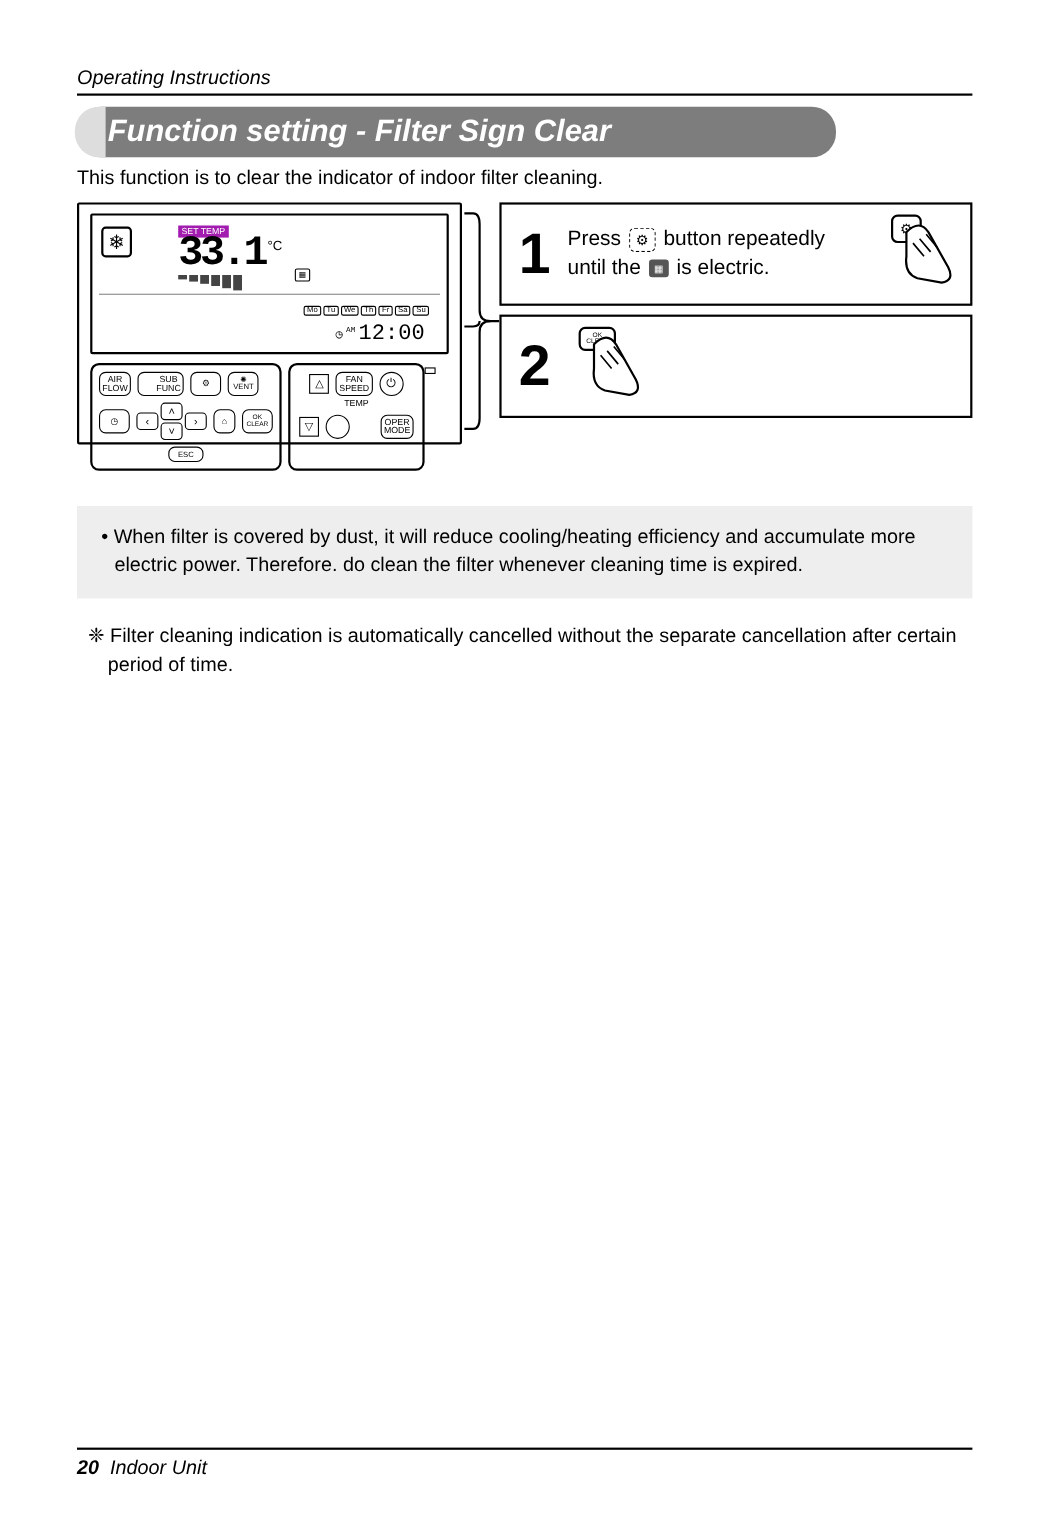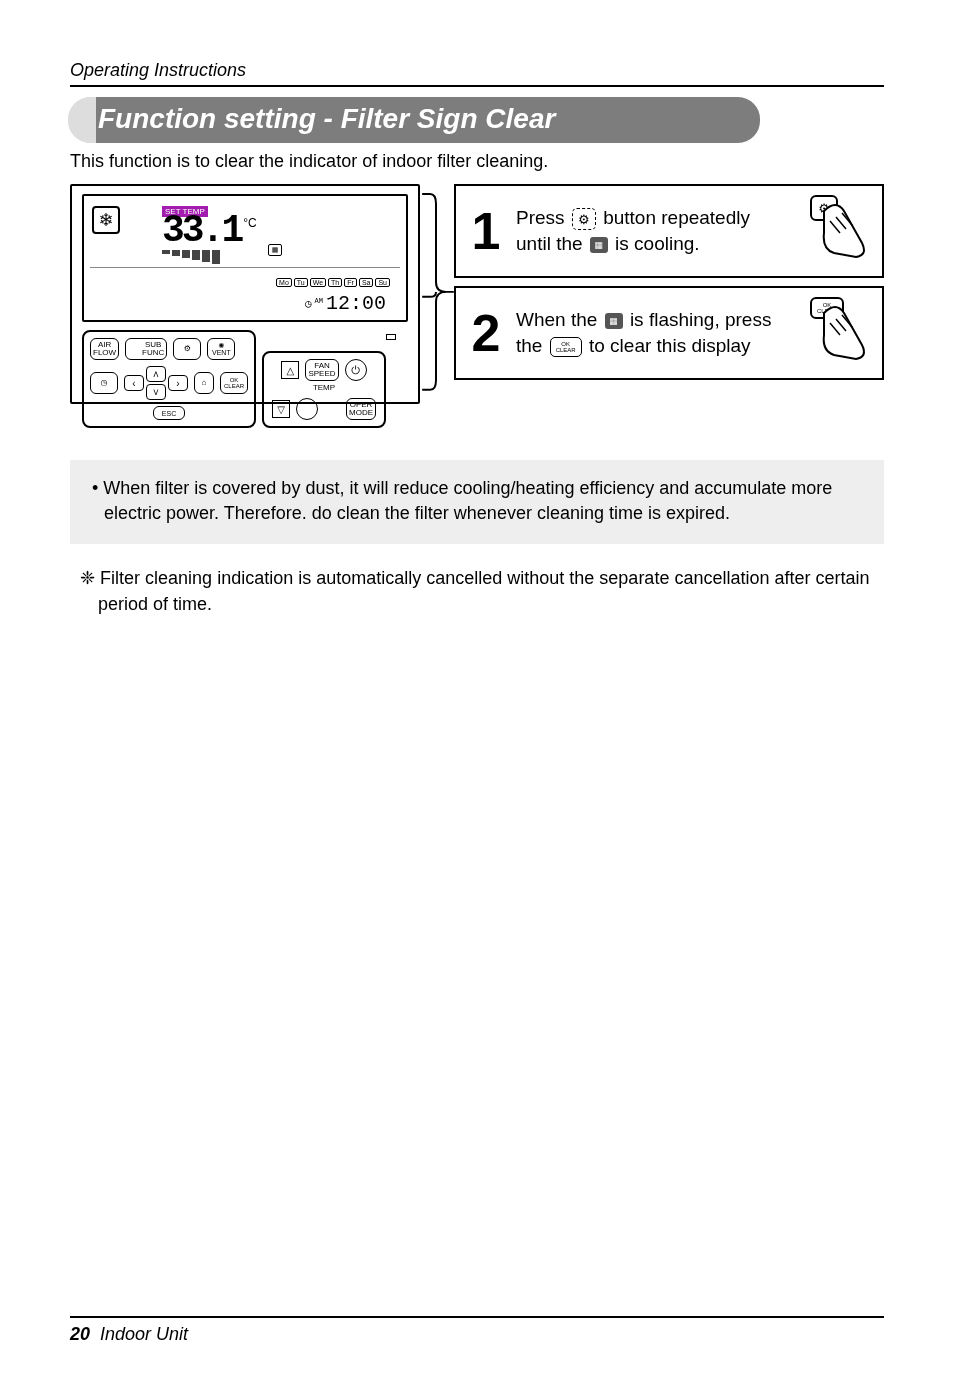--- a/index.html
+++ b/index.html
@@ -151,21 +151,20 @@
     gap: 3px;
   }
   .clock-icon { font-size: 11px; }
   .am { font-size: 7px; margin-top:-6px; }
   
   .btn-area {
     position: absolute;
     left: 10px; right: 10px; top: 144px;
     display: flex;
     gap: 6px;
-    align-items: flex-end;
   }
   .btn-cluster-left {
     border: 2px solid #000;
     border-radius: 8px;
     padding: 6px;
     display: flex;
     flex-direction: column;
     gap: 6px;
   }
   .cluster-row { display: flex; gap: 6px; align-items: center; }
@@ -469,43 +468,33 @@
 
   <div class="steps">
 
     <div class="step-panel">
       <div class="step-num">1</div>
       <div class="step-text">
         <span>Press </span>
         <span class="inline-icon-box inline-icon-gear">⚙</span>
         <span> button repeatedly until the </span>
         <span class="inline-filter">▦</span>
-        <span> is cooling.</span>
+        <span> is electric.</span>
       </div>
       <div class="finger-icon">
         <div class="key">⚙</div>
         <svg viewBox="0 0 52 60">
             <path d="M6 8 Q18 -4 26 8 L44 40 Q50 52 38 54 L16 50 Q4 46 6 30 Z" fill="#fff" stroke="#000" stroke-width="2"></path>
             <path d="M12 18 L22 30 M18 14 L28 26 M24 10 L34 22" stroke="#000" stroke-width="1.5" fill="none"></path>
           </svg>
       </div>
     </div>
 
     <div class="step-panel">
       <div class="step-num">2</div>
-      <div class="step-text">
-        <span>When the </span>
-        <span class="inline-filter">▦</span>
-        <span> is flashing, press the </span>
-        <span class="inline-okclear">
-          <span>OK</span>
-          <span>CLEAR</span>
-        </span>
-        <span> to clear this display</span>
-      </div>
       <div class="finger-icon">
         <div class="key ok">
           <span>OK</span>
           <span>CLEAR</span>
         </div>
         <svg viewBox="0 0 52 60">
             <path d="M6 8 Q18 -4 26 8 L44 40 Q50 52 38 54 L16 50 Q4 46 6 30 Z" fill="#fff" stroke="#000" stroke-width="2"></path>
             <path d="M12 18 L22 30 M18 14 L28 26 M24 10 L34 22" stroke="#000" stroke-width="1.5" fill="none"></path>
           </svg>
       </div>

